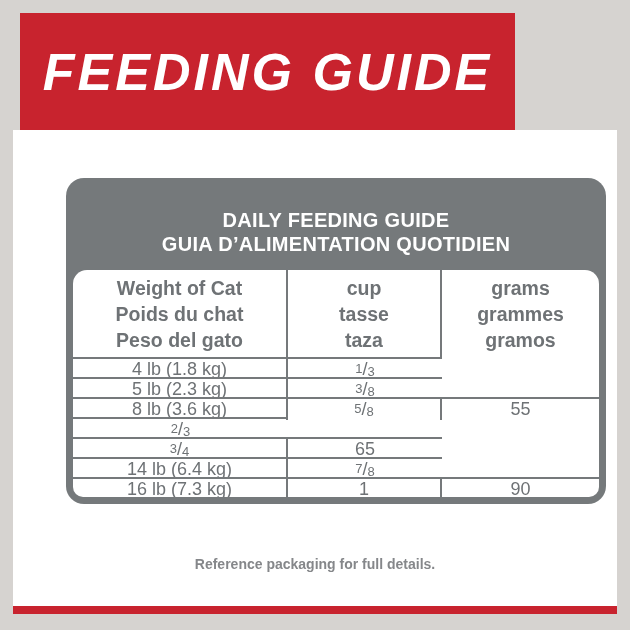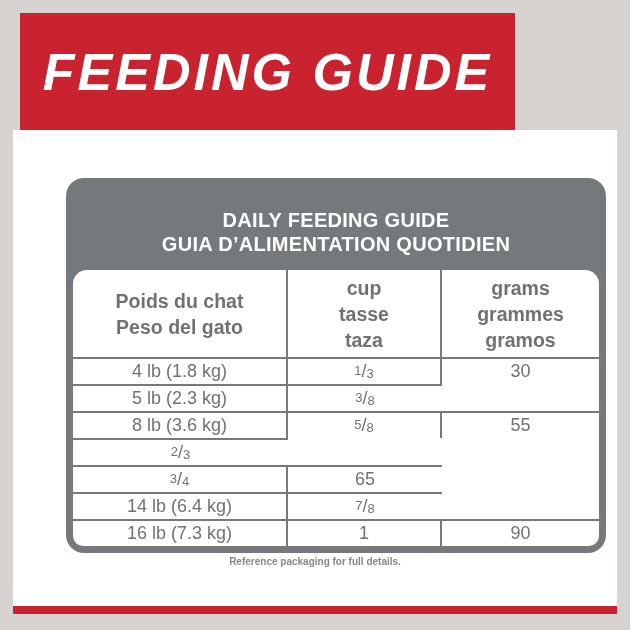--- a/index.html
+++ b/index.html
@@ -79,36 +79,36 @@
   .trow.colheads > div { border-top: none; }
   .trow.colheads {
     height: 87px;
   }
   .trow.colheads > div {
     flex-direction: column;
     font-weight: bold;
     font-size: 19.5px;
     line-height: 26px;
   }
-  .trow.datarow { height: 27px; }
+  .trow.datarow { height: 20px; }
   .trow.datarow > div { font-size: 18px; }
 
   .frac { white-space: nowrap; }
   .frac sup { font-size: 13px; position: relative; top: -1px; vertical-align: super; }
   .frac sub { font-size: 13px; position: relative; top: 2px; vertical-align: baseline; }
 
   
   .footnote {
     position: absolute;
     left: 13px; top: 556px;
     width: 604px;
     text-align: center;
     color: #85878a;
     font-weight: bold;
-    font-size: 10px;
+    font-size: 14px;
   }
 
   
   .accent-strip {
     position: absolute;
     left: 13px; top: 606px;
     width: 604px; height: 8px;
     background: #c8232e;
   }
 </style>
@@ -123,39 +123,39 @@
 
 <div class="ftable">
   <div class="ftable-title">
     <div>DAILY FEEDING GUIDE</div>
     <div>GUIA D’ALIMENTATION QUOTIDIEN</div>
   </div>
   <div class="ftable-body">
 
     <div class="trow colheads">
       <div>
+        <span>Weight of Cat</span>
         <span>Poids du chat</span>
         <span>Peso del gato</span>
       </div>
       <div>
         <span>cup</span>
         <span>tasse</span>
         <span>taza</span>
       </div>
       <div>
         <span>grams</span>
         <span>grammes</span>
         <span>gramos</span>
       </div>
     </div>
 
     <div class="trow datarow">
       <div>4 lb (1.8 kg)</div>
       <div class="frac"><sup>1</sup>/<sub>3</sub></div>
-      <div>30</div>
     </div>
     <div class="trow datarow">
       <div>5 lb (2.3 kg)</div>
       <div class="frac"><sup>3</sup>/<sub>8</sub></div>
     </div>
     <div class="trow datarow">
       <div>8 lb (3.6 kg)</div>
       <div class="frac"><sup>5</sup>/<sub>8</sub></div>
       <div>55</div>
     </div>

